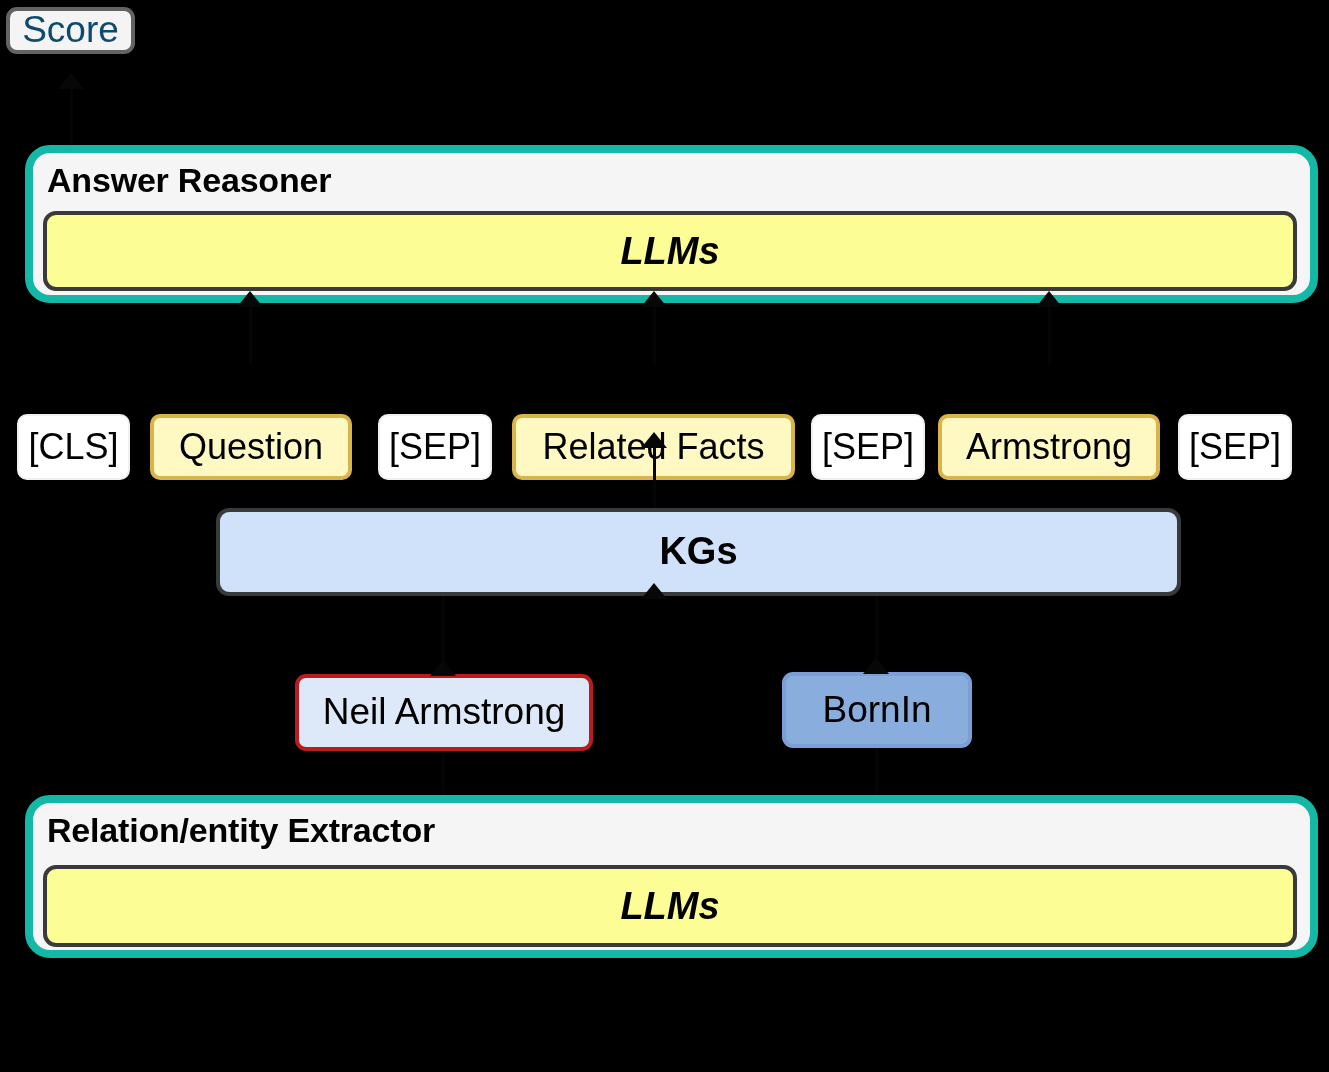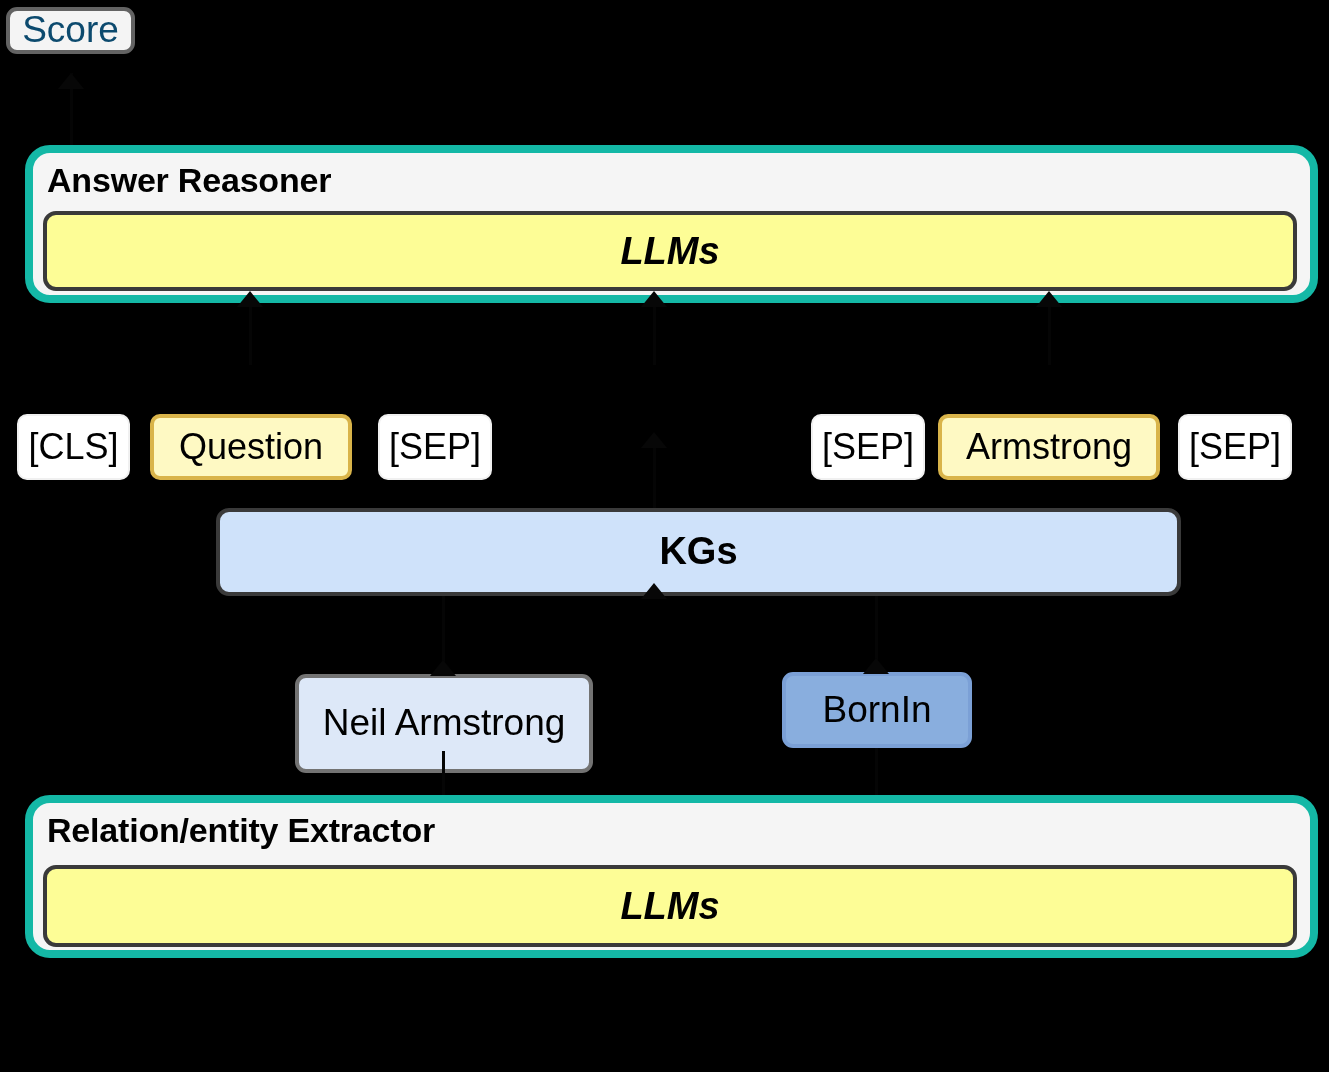--- a/index.html
+++ b/index.html
@@ -145,23 +145,23 @@
     font-size: 38px;
     font-weight: bold;
     margin-left: 44px;
   }
 
   
   #entity-neil-armstrong {
     left: 295px;
     top: 674px;
     width: 298px;
-    height: 99px;
+    height: 77px;
     background: #dde8f8;
-    border: 4px solid #737373;
+    border: 4px solid #b91c1c;
     border-radius: 11px;
     font-size: 37px;
   }
   #relation-bornin {
     left: 782px;
     top: 672px;
     width: 190px;
     height: 76px;
     background: #89aede;
     border: 4px solid #7ba0d6;
@@ -214,20 +214,23 @@
   </div>
 
   <div class="node token slot" id="token-1" style="left:150px; width:202px;">
     <span>Question</span>
   </div>
 
   <div class="node token special" id="token-2" style="left:378px; width:114px;">
     <span>[SEP]</span>
   </div>
 
+  <div class="node token slot" id="token-3" style="left:512px; width:283px;">
+    <span>Related Facts</span>
+  </div>
 
   <div class="node token special" id="token-4" style="left:811px; width:114px;">
     <span>[SEP]</span>
   </div>
 
   <div class="node token slot" id="token-5" style="left:938px; width:222px;">
     <span>Armstrong</span>
   </div>
 
   <div class="node token special" id="token-6" style="left:1178px; width:114px;">

